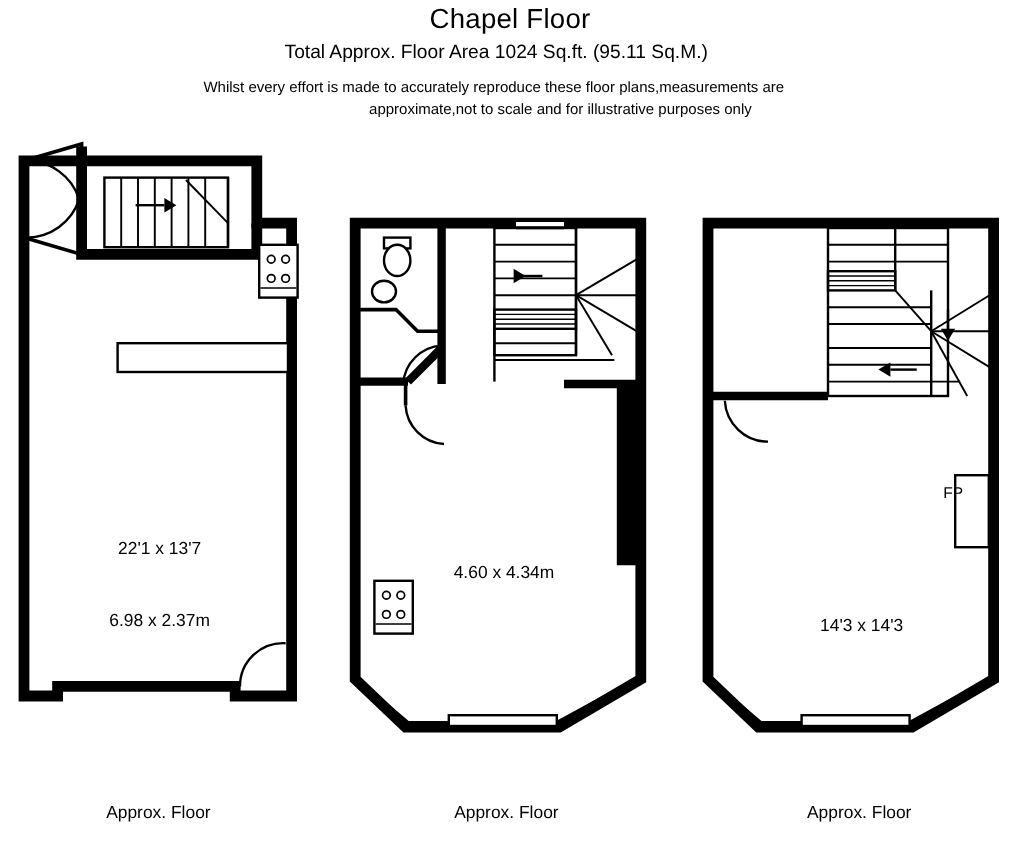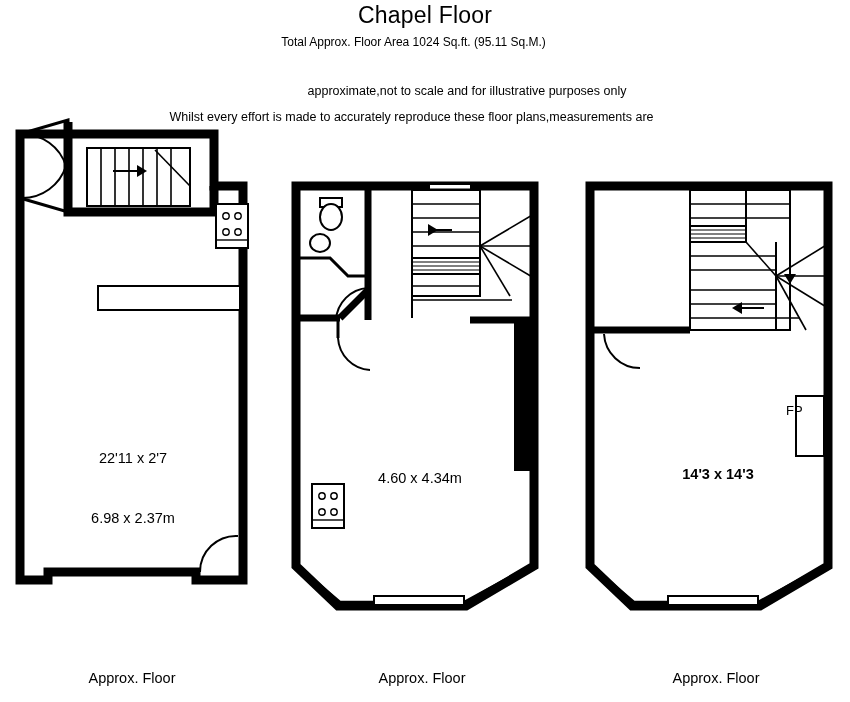--- a/index.html
+++ b/index.html
@@ -30,30 +30,29 @@
     text-align: center;
     font-size: 23px;
     letter-spacing: 0.2px;
   }
   .hdr-sub {
     position: absolute;
     left: 0;
     top: 35px;
     width: 827px;
     text-align: center;
-    font-size: 12px;
+    font-size: 16px;
   }
   .hdr-disc1 {
     position: absolute;
     left: 0;
     top: 66px;
     width: 823px;
     text-align: center;
     font-size: 12.5px;
-    margin-top: 44px;
   }
   .hdr-disc2 {
     position: absolute;
     left: 0;
     top: 84px;
     width: 850px;
     text-align: center;
     font-size: 12.5px;
     margin-left: 42px;
   }
@@ -235,39 +234,39 @@
     </g>
   </g>
 </svg>
 
 <div class="hdr-title">Chapel Floor</div>
 <div class="hdr-sub">Total Approx. Floor Area 1024 Sq.ft. (95.11 Sq.M.)</div>
 <div class="hdr-disc1">Whilst every effort is made to accurately reproduce these floor plans,measurements are</div>
 <div class="hdr-disc2">approximate,not to scale and for illustrative purposes only</div>
 
 <div class="room-label" style="left:40px; top:408px; width:186px;">
-  <div>22'11 x 2'7</div>
+  <div>22'1 x 13'7</div>
   <div>6.98 x 2.37m</div>
 </div>
 <div class="foot-label" style="left:42px; top:626px; width:180px;">
   <div>Approx. Floor</div>
   
   
 </div>
 
 <div class="room-label" style="left:330px; top:428px; width:180px;">
   <div>4.60 x 4.34m</div>
 </div>
 <div class="foot-label" style="left:332px; top:626px; width:180px;">
   <div>Approx. Floor</div>
   
   
 </div>
 
-<div class="room-label" style="left:628px; top:424px; width:180px;font-weight:bold;">
+<div class="room-label" style="left:628px; top:472px; width:180px;">
   <div>14'3 x 14'3</div>
 </div>
 <div class="fp-label" style="left:786px; top:403px;">FP</div>
 <div class="foot-label" style="left:626px; top:626px; width:180px;">
   <div>Approx. Floor</div>
   
   
 </div>
 
 </body></html>

